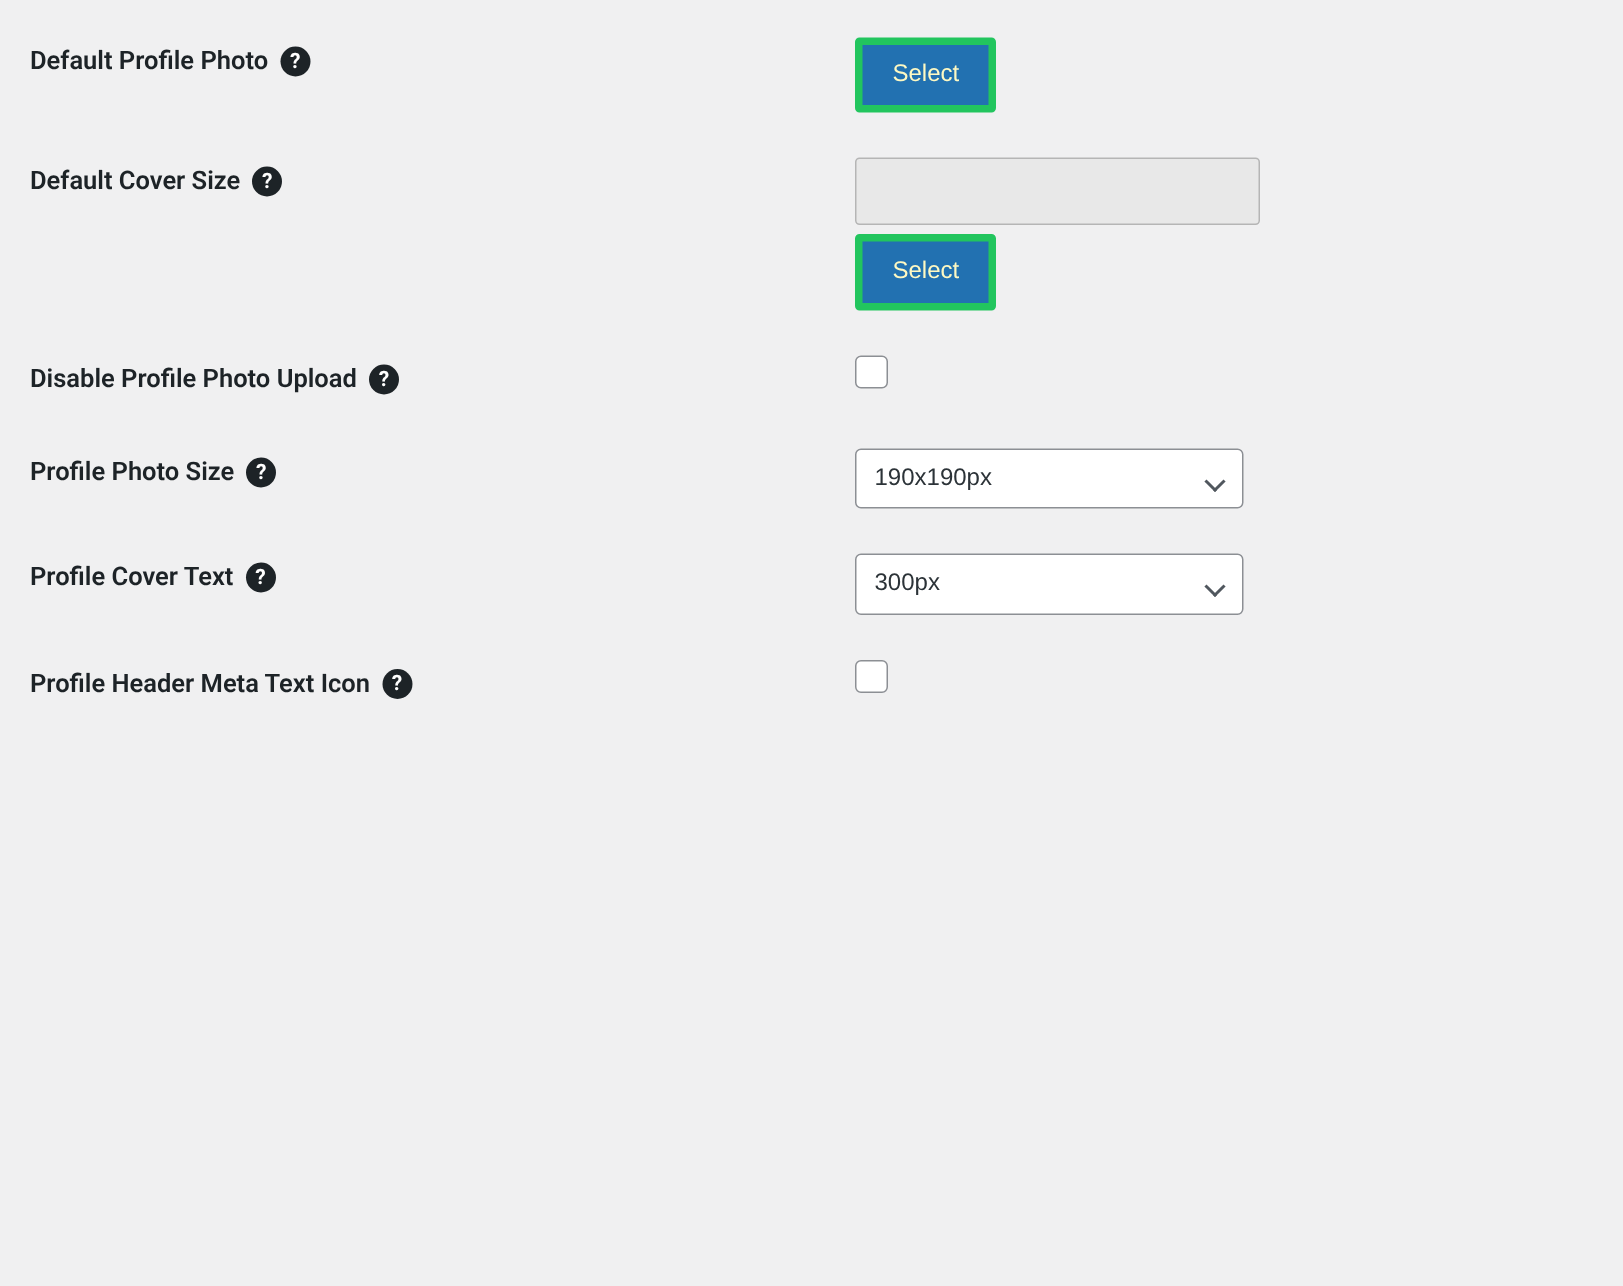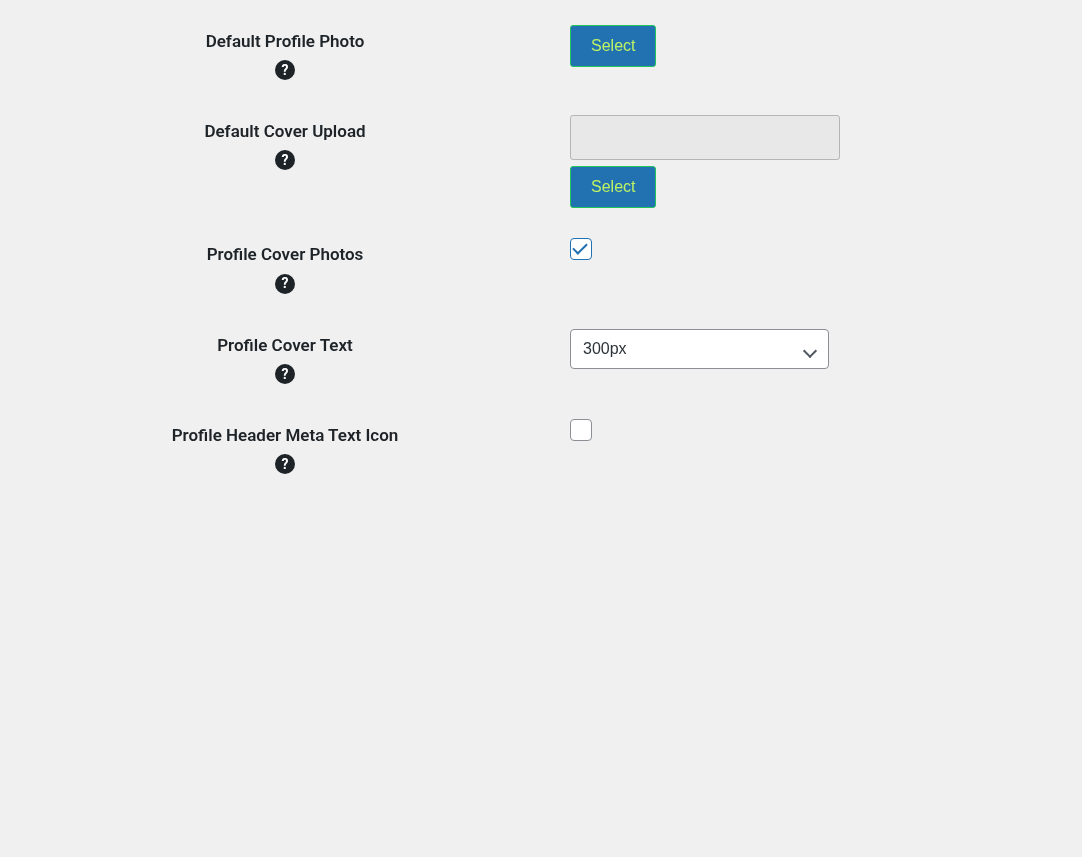--- a/index.html
+++ b/index.html
@@ -31,40 +31,39 @@
       line-height: 1.3;
     }
     .form-table td {
       padding: 15px 10px;
       vertical-align: top;
     }
     .label-row {
       display: flex;
       align-items: center;
       gap: 8px;
-      flex-direction: column;
     }
     .help-icon {
       display: inline-flex;
       align-items: center;
       justify-content: center;
       width: 20px;
       height: 20px;
       background: #1d2327;
       color: #fff;
       border-radius: 50%;
       font-size: 14px;
       font-weight: bold;
       cursor: help;
       flex-shrink: 0;
     }
     .button-primary {
       background: #2271b1;
-      color: #bef264;
-      border: 1px solid #22c55e;
+      color: #fef9c3;
+      border: 5px solid #22c55e;
       padding: 9px 20px;
       font-size: 16px;
       border-radius: 3px;
       cursor: pointer;
       line-height: 1.4;
     }
     .image-preview {
       width: 270px;
       height: 45px;
       background: #e8e8e8;
@@ -145,43 +144,58 @@
       </div>
     </th>
     <td>
       <button class="button-primary">Select</button>
     </td>
   </tr>
 
   <tr>
     <th>
       <div class="label-row">
-        <span>Default Cover Upload</span>
+        <span>Default Cover Size</span>
         <span class="help-icon">?</span>
       </div>
     </th>
     <td>
       <div class="image-preview"></div>
       <button class="button-primary">Select</button>
     </td>
   </tr>
 
-
-
-  <tr>
-    <th>
-      <div class="label-row">
-        <span>Profile Cover Photos</span>
-        <span class="help-icon">?</span>
-      </div>
-    </th>
-    <td>
-      <span class="checkbox checked"></span>
-    </td>
-  </tr>
+  <tr>
+    <th>
+      <div class="label-row">
+        <span>Disable Profile Photo Upload</span>
+        <span class="help-icon">?</span>
+      </div>
+    </th>
+    <td>
+      <span class="checkbox"></span>
+    </td>
+  </tr>
+
+  <tr>
+    <th>
+      <div class="label-row">
+        <span>Profile Photo Size</span>
+        <span class="help-icon">?</span>
+      </div>
+    </th>
+    <td>
+      <div class="select-wrap">
+        <select class="select">
+          <option>190x190px</option>
+        </select>
+      </div>
+    </td>
+  </tr>
+
 
   <tr>
     <th>
       <div class="label-row">
         <span>Profile Cover Text</span>
         <span class="help-icon">?</span>
       </div>
     </th>
     <td>
       <div class="select-wrap">

